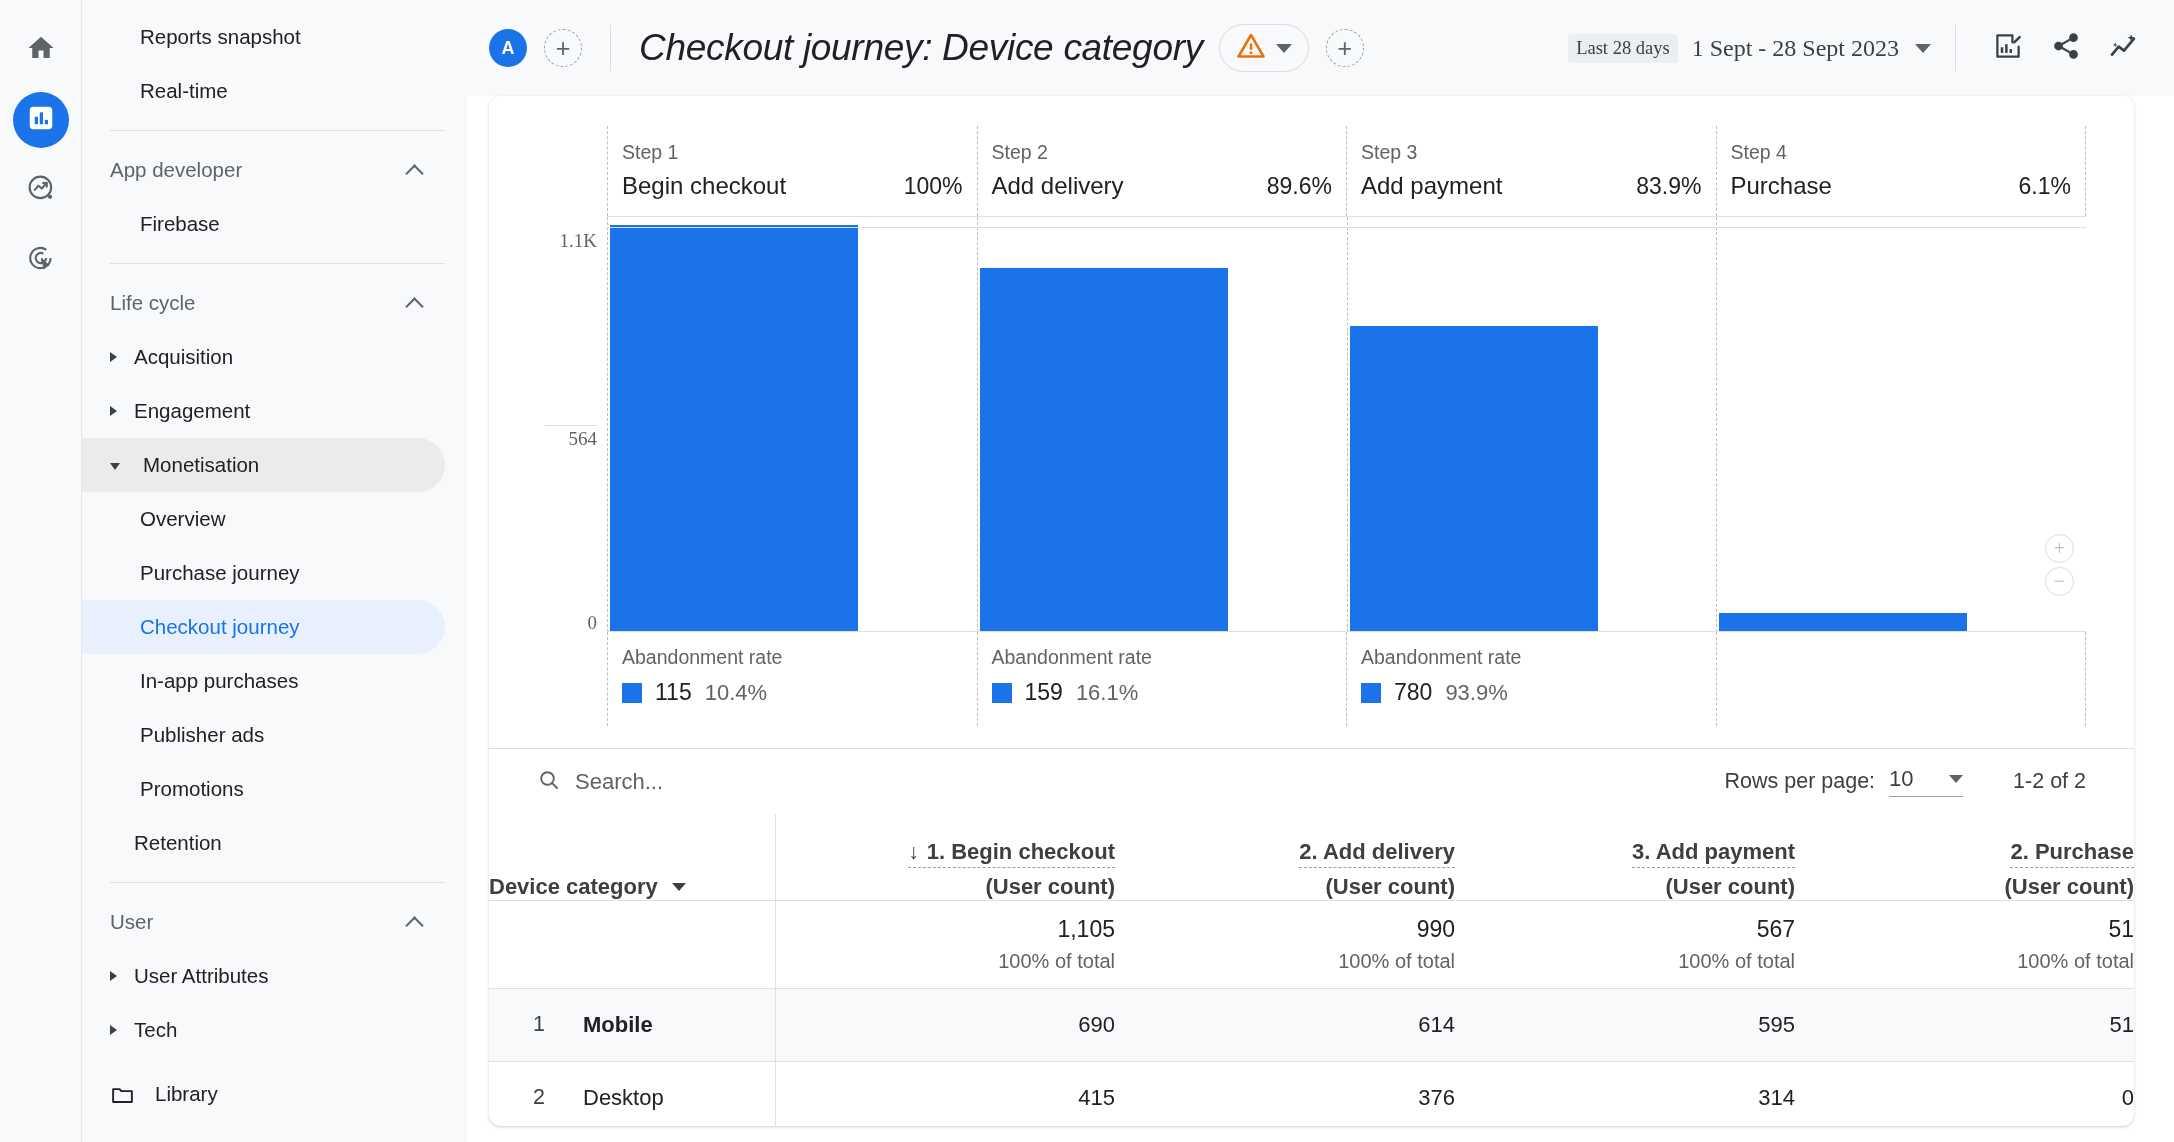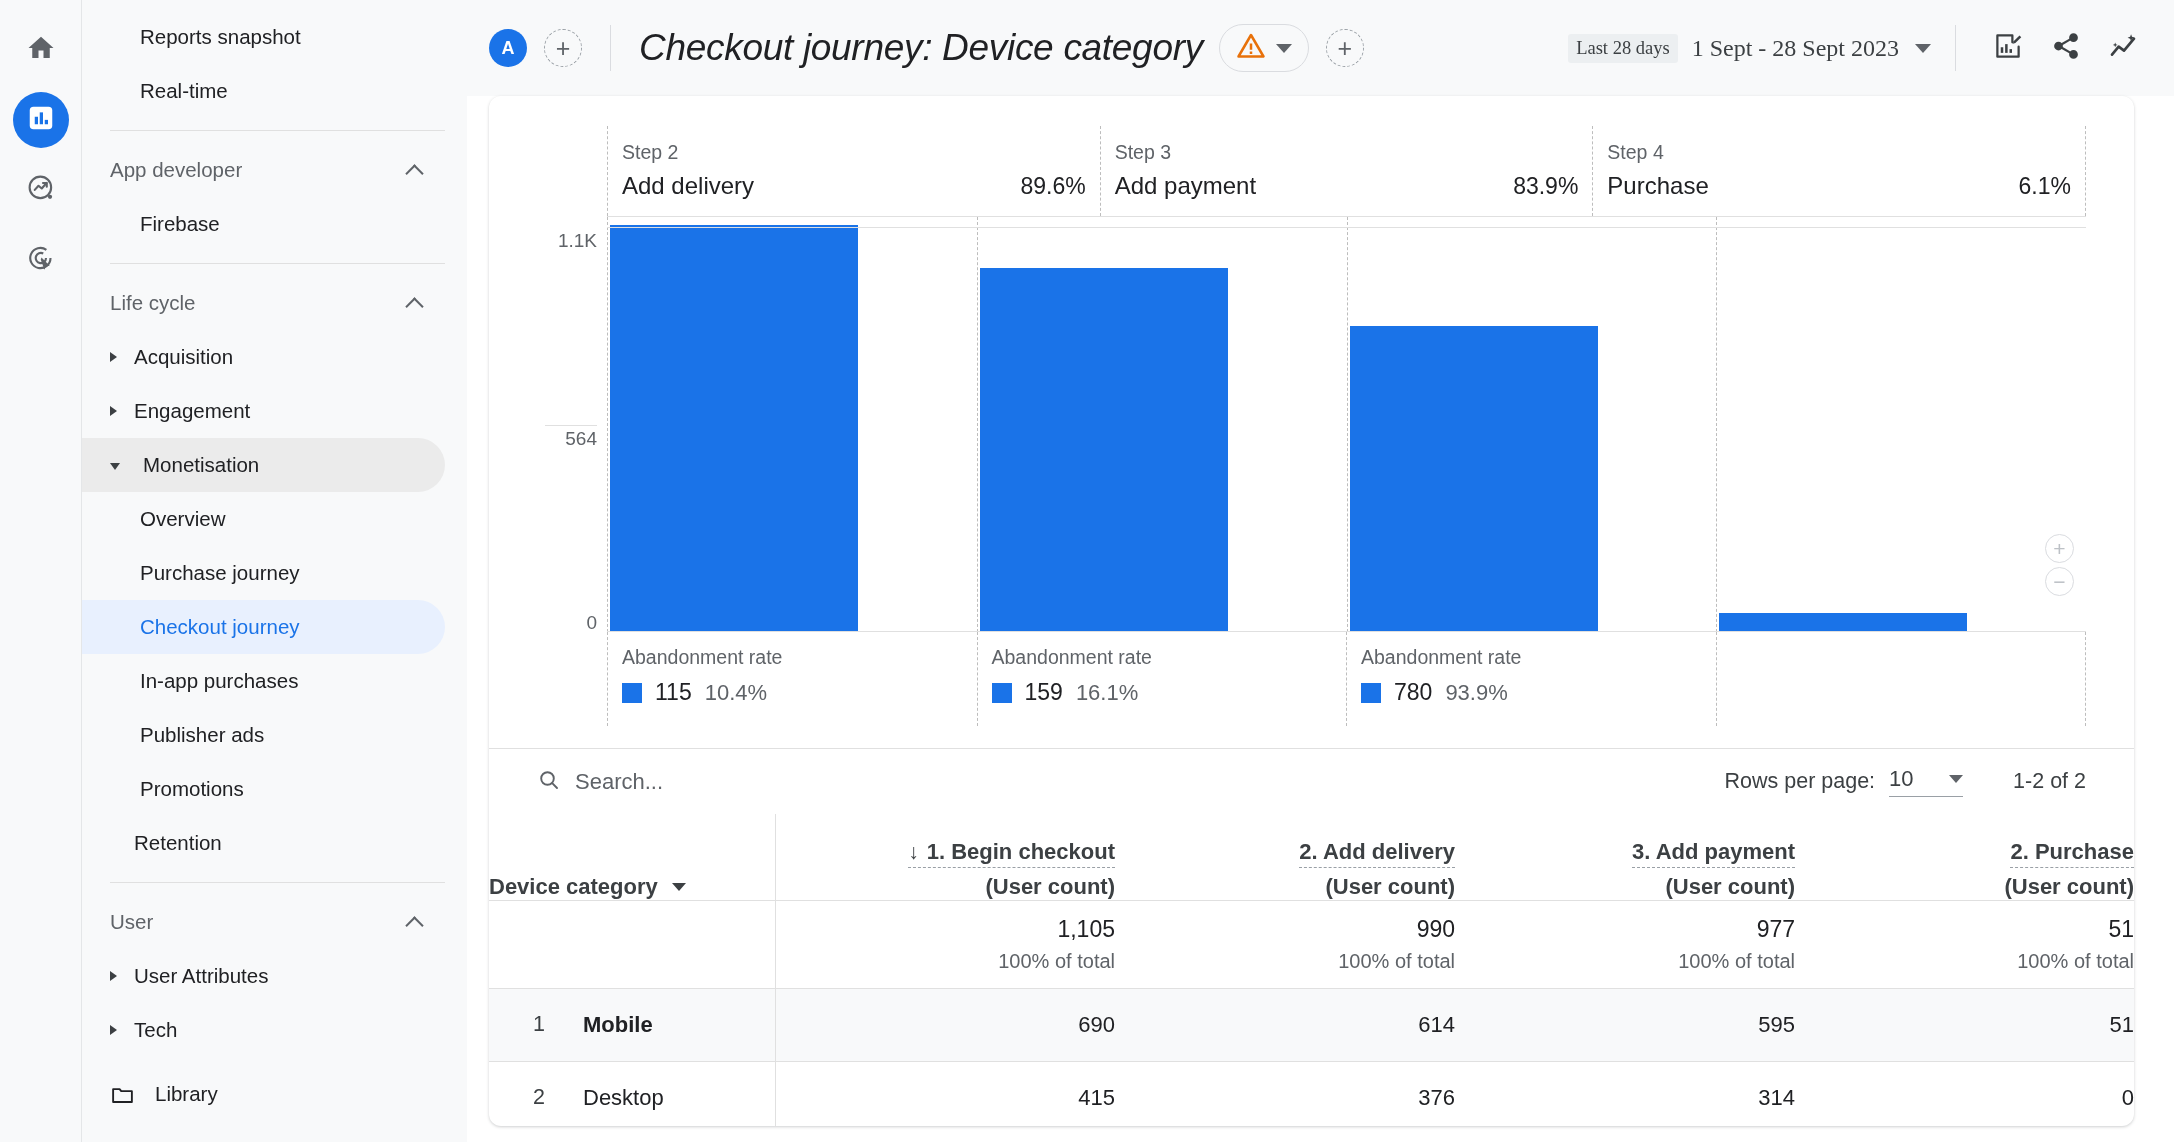--- a/index.html
+++ b/index.html
@@ -167,21 +167,21 @@
   .step-col {
     flex: 1 1 0; padding: 15px 14px 16px 14px;
     border-left: 1px dashed #bdbdbd;
   }
   .step-col:last-child { border-right: 1px dashed #bdbdbd; }
   .step-label { font-size: 19.5px; color: #5f6368; margin-bottom: 8px; }
   .step-name-row { display: flex; justify-content: space-between; align-items: baseline; }
   .step-name { font-size: 24px; color: #202124; }
   .step-pct { font-size: 23px; color: #202124; }
 
-  .plot-wrap { position: relative; height: 415px; display: flex; }
+  .plot-wrap { position: relative; height: 415px; display: flex; font-family: Liberation Serif, serif; }
   .yaxis { width: 70px; position: relative; flex: 0 0 70px; }
   .ytick {
     position: absolute; right: 10px;
     font-size: 19px; color: #5f6368; text-align: right; width: 60px;
   }
   .ygrid {
     position: absolute; left: 0; height: 1px; background: #e0e0e0;
   }
   .plot { position: relative; flex: 1 1 auto; display: flex; }
   .bar-col {
@@ -496,20 +496,27 @@
           </span>
         </div>
       </div>
     </div>
 
     <div class="card">
 
       <div class="funnel">
 
         <div class="step-header-row">
+          <div class="step-col">
+            <div class="step-label">Step 1</div>
+            <div class="step-name-row">
+              <span class="step-name">Begin checkout</span>
+              <span class="step-pct">100%</span>
+            </div>
+          </div>
           <div class="step-col">
             <div class="step-label">Step 2</div>
             <div class="step-name-row">
               <span class="step-name">Add delivery</span>
               <span class="step-pct">89.6%</span>
             </div>
           </div>
           <div class="step-col">
             <div class="step-label">Step 3</div>
             <div class="step-name-row">
@@ -652,21 +659,21 @@
             <td class="tot-dim"></td>
             <td class="tot-num">
               <div class="tot-val">1,105</div>
               <div class="tot-sub">100% of total</div>
             </td>
             <td class="tot-num">
               <div class="tot-val">990</div>
               <div class="tot-sub">100% of total</div>
             </td>
             <td class="tot-num">
-              <div class="tot-val">977</div>
+              <div class="tot-val">567</div>
               <div class="tot-sub">100% of total</div>
             </td>
             <td class="tot-num">
               <div class="tot-val">51</div>
               <div class="tot-sub">100% of total</div>
             </td>
           </tr>
 
           <tr class="dt-row alt">
             <td class="td-dim">

